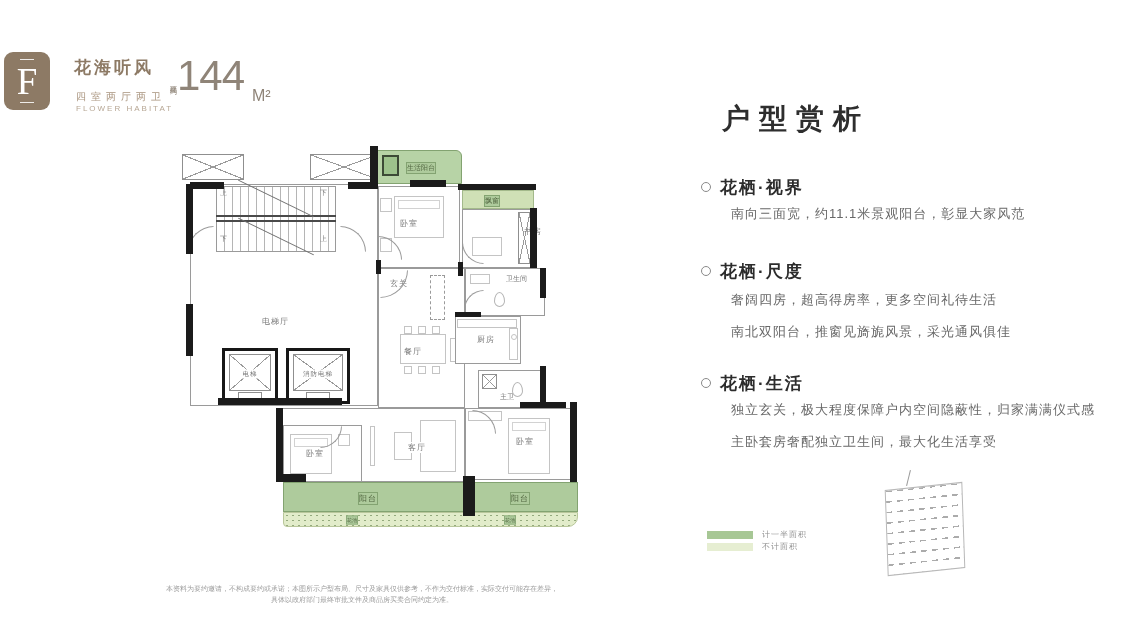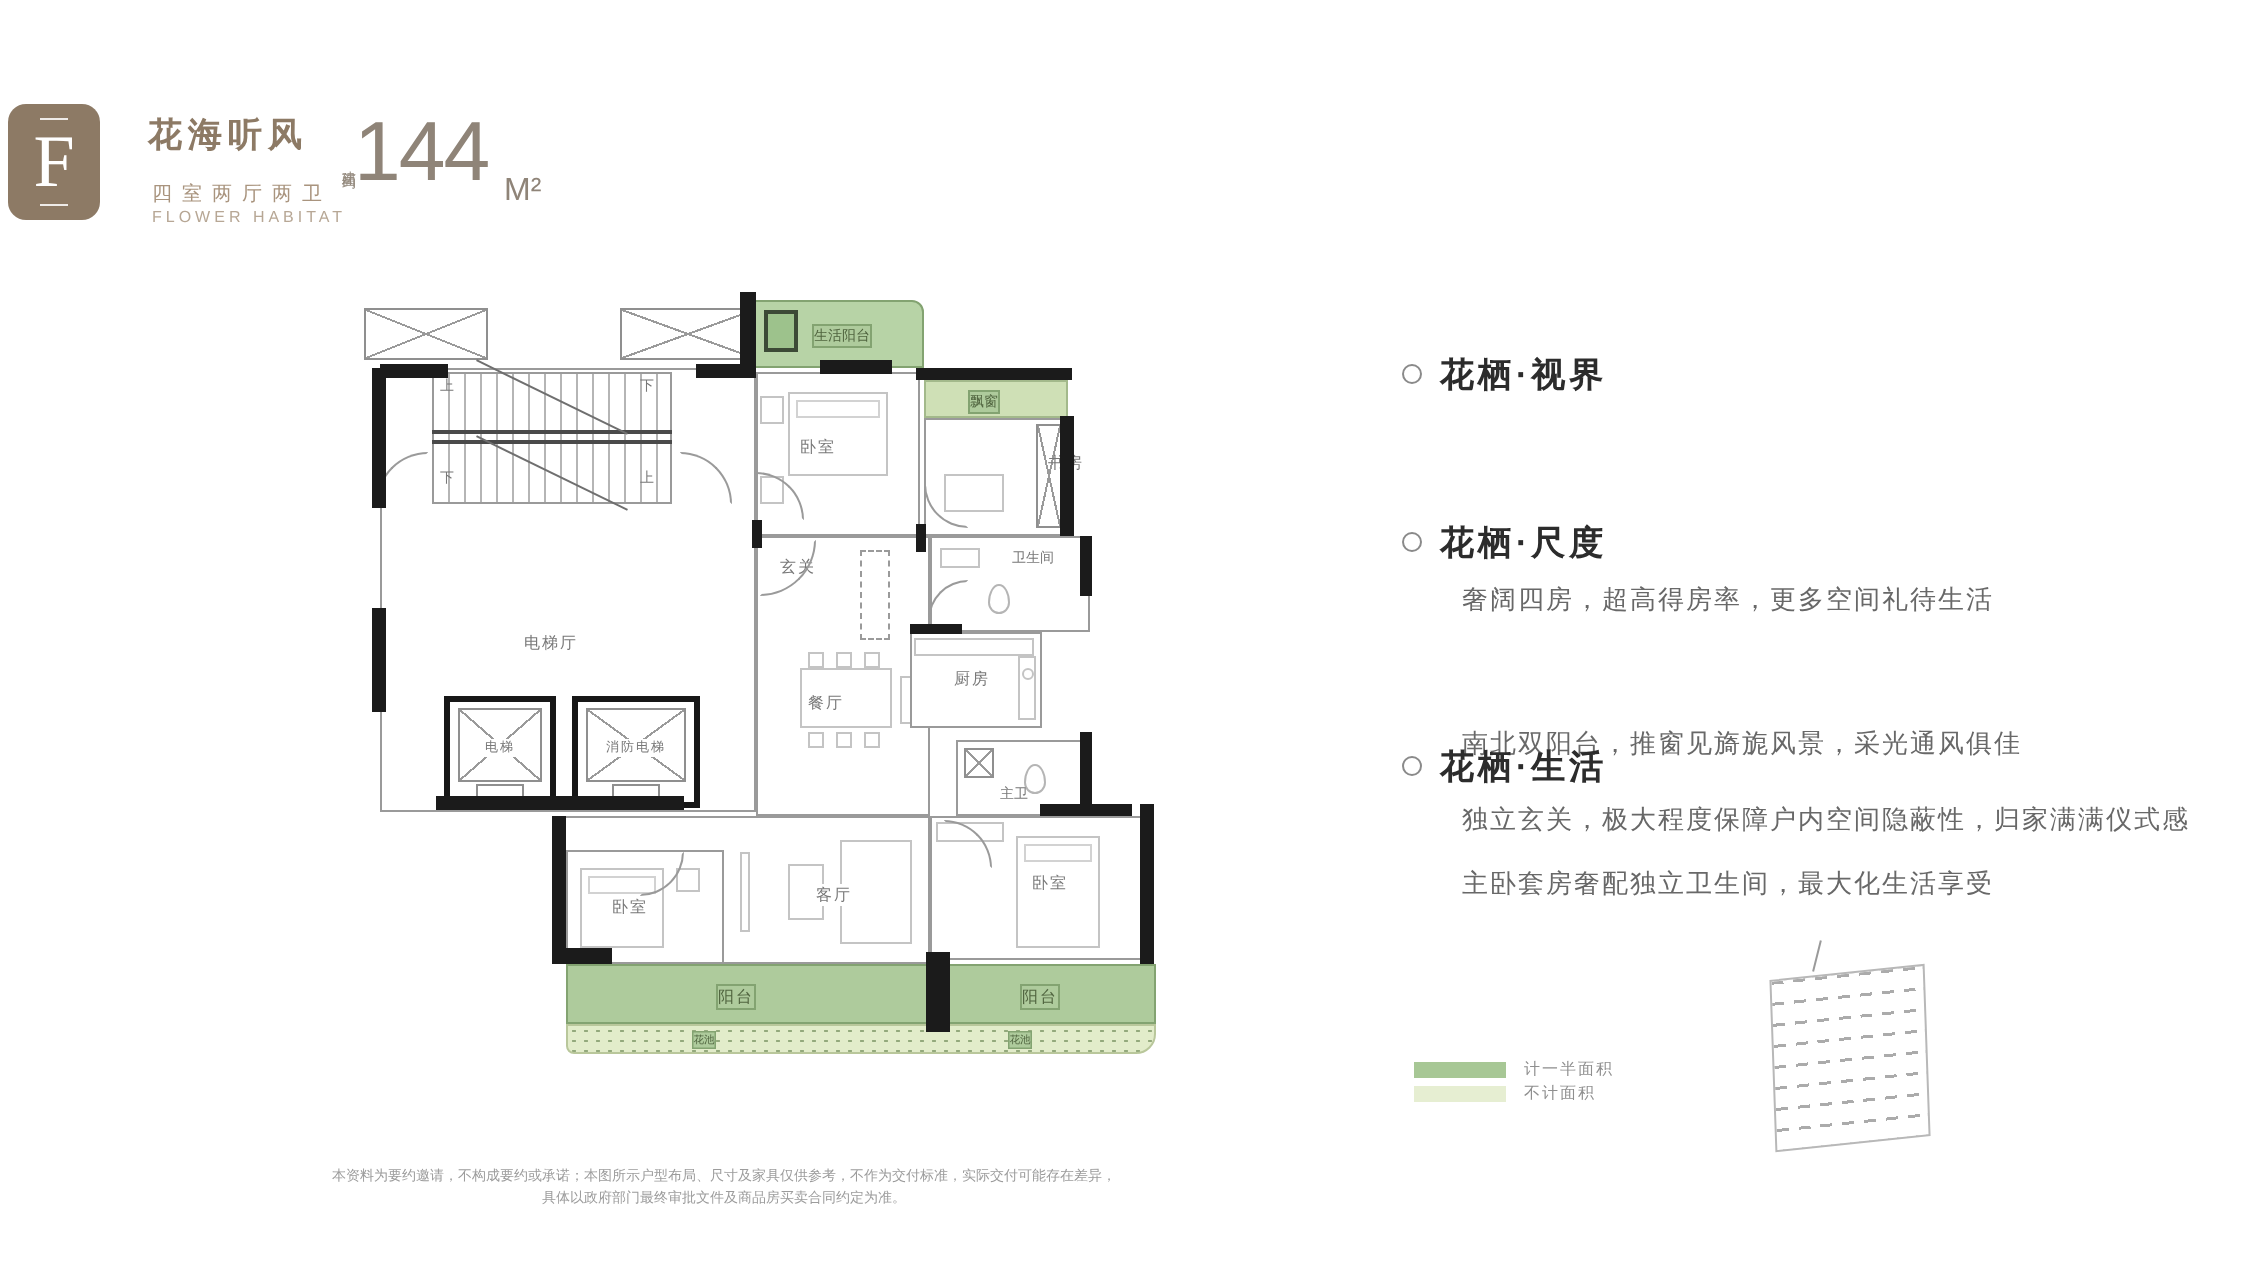--- a/index.html
+++ b/index.html
@@ -200,28 +200,30 @@
     <div class="wall" style="left:104px;top:332px;width:30px;height:8px;"></div>
     <div class="wall" style="left:291px;top:334px;width:12px;height:40px;"></div>
     <div class="wall" style="left:176px;top:40px;width:30px;height:7px;"></div>
     <div class="wall" style="left:18px;top:40px;width:34px;height:7px;"></div>
     <div class="wall" style="left:348px;top:260px;width:46px;height:6px;"></div>
     <div class="wall" style="left:283px;top:170px;width:26px;height:5px;"></div>
     <div class="wall" style="left:204px;top:118px;width:5px;height:14px;"></div>
     <div class="wall" style="left:286px;top:120px;width:5px;height:14px;"></div>
   </div>
 
+  <div class="abs an-title">户型赏析</div>
 
   <span class="bullet" style="left:701px;top:182px;"></span>
   <h3 class="sec-h" style="left:720px;top:176px;">花栖·视界</h3>
+  <p class="sec-p" style="left:731px;top:205px;">南向三面宽，约11.1米景观阳台，彰显大家风范</p>
 
   <span class="bullet" style="left:701px;top:266px;"></span>
   <h3 class="sec-h" style="left:720px;top:260px;">花栖·尺度</h3>
   <p class="sec-p" style="left:731px;top:291px;">奢阔四房，超高得房率，更多空间礼待生活</p>
-  <p class="sec-p" style="left:731px;top:323px;margin-top:40px;">南北双阳台，推窗见旖旎风景，采光通风俱佳</p>
+  <p class="sec-p" style="left:731px;top:323px;">南北双阳台，推窗见旖旎风景，采光通风俱佳</p>
 
   <span class="bullet" style="left:701px;top:378px;"></span>
   <h3 class="sec-h" style="left:720px;top:372px;">花栖·生活</h3>
   <p class="sec-p" style="left:731px;top:433px;">主卧套房奢配独立卫生间，最大化生活享受</p>
   <p class="sec-p" style="left:731px;top:401px;">独立玄关，极大程度保障户内空间隐蔽性，归家满满仪式感</p>
 
   <div class="sw sw1" style="left:707px;top:531px;"></div>
   <div class="legend-lbl" style="left:762px;top:529px;">计一半面积</div>
   <div class="sw sw2" style="left:707px;top:543px;"></div>
   <div class="legend-lbl" style="left:762px;top:541px;">不计面积</div>

